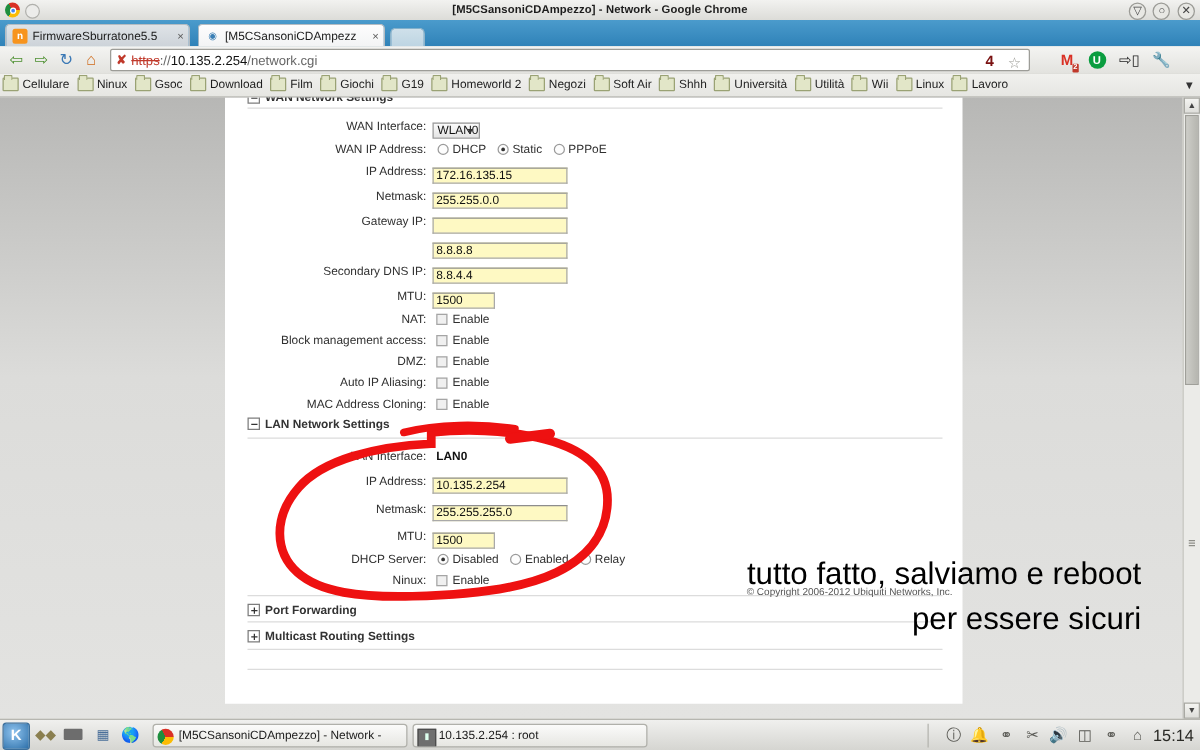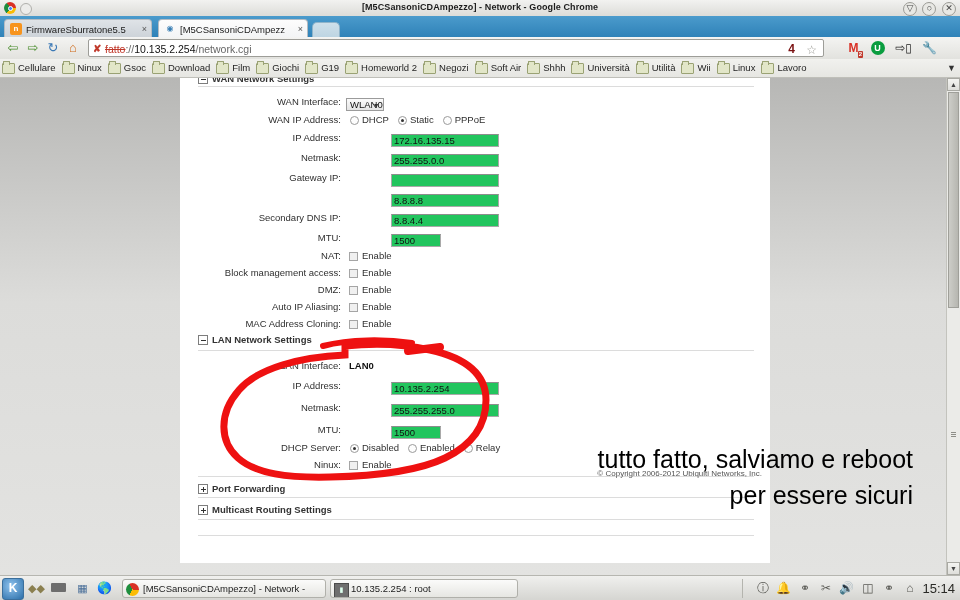--- a/index.html
+++ b/index.html
@@ -205,21 +205,21 @@
     position:absolute;left:0;width:161px;text-align:right;
     font-size:9.5px;color:#2f2f2f;line-height:15px;
   }
   .rfield{position:absolute;left:166px;top:0;}
 
   input.txt{
     font-family:"Liberation Sans", sans-serif;
     font-size:9.5px;color:#111;
     height:13px;box-sizing:border-box;
     border:1px solid #a9a9a9;border-top-color:#8d8d8d;
-    background:#22c55e;padding:0 2px;outline:none;margin-left:45px;
+    background:#fef9c3;padding:0 2px;outline:none;
   }
   .w-wide{width:108px;}
   .w-mtu{width:50px;}
 
   .selbox{
     width:108px;height:14px;box-sizing:border-box;
     background:linear-gradient(#fbfbfb,#e4e4e4);
     border:1px solid #9b9b9b;
     font-size:9.5px;color:#111;line-height:12px;
     position:relative;padding-left:3px;
@@ -371,21 +371,21 @@
 
   <div class="toolbar">
     <div class="navbtn nb-back">⇦</div>
     <div class="navbtn nb-fwd">⇨</div>
     <div class="navbtn nb-rel">↻</div>
     <div class="navbtn nb-home">⌂</div>
 
     <div class="omnibox">
       <span class="lockx">✘</span>
       <span class="urltext">
-        <span class="sch">fatto</span><span class="path">://</span><span class="host">10.135.2.254</span><span class="path">/network.cgi</span>
+        <span class="sch">https</span><span class="path">://</span><span class="host">10.135.2.254</span><span class="path">/network.cgi</span>
       </span>
       <span class="ombadge">4</span>
       <span class="omstar">☆</span>
     </div>
 
     <div class="extico ex-gmail">
       <span>M</span>
       <span class="sub">2</span>
     </div>
     <div class="extico ex-ub">

